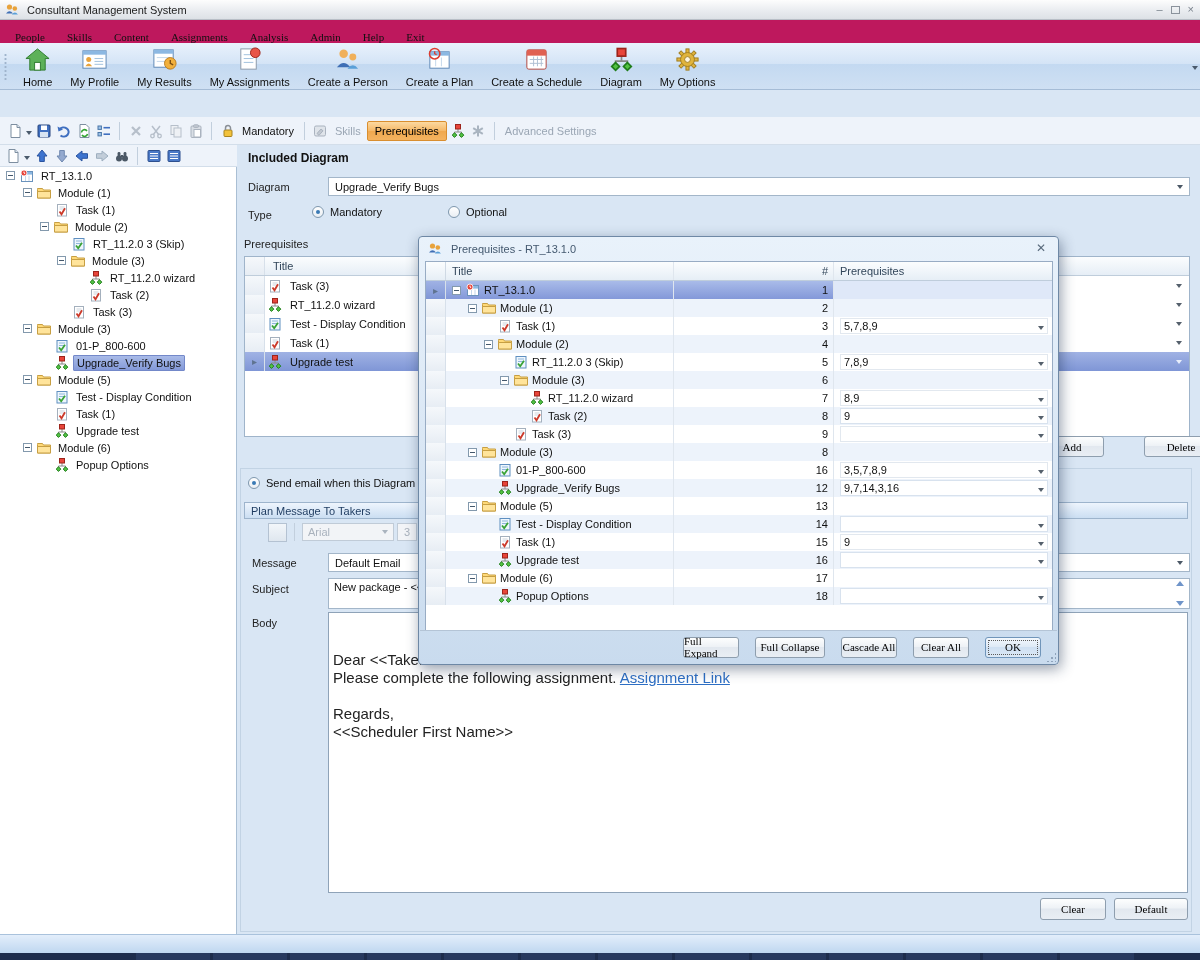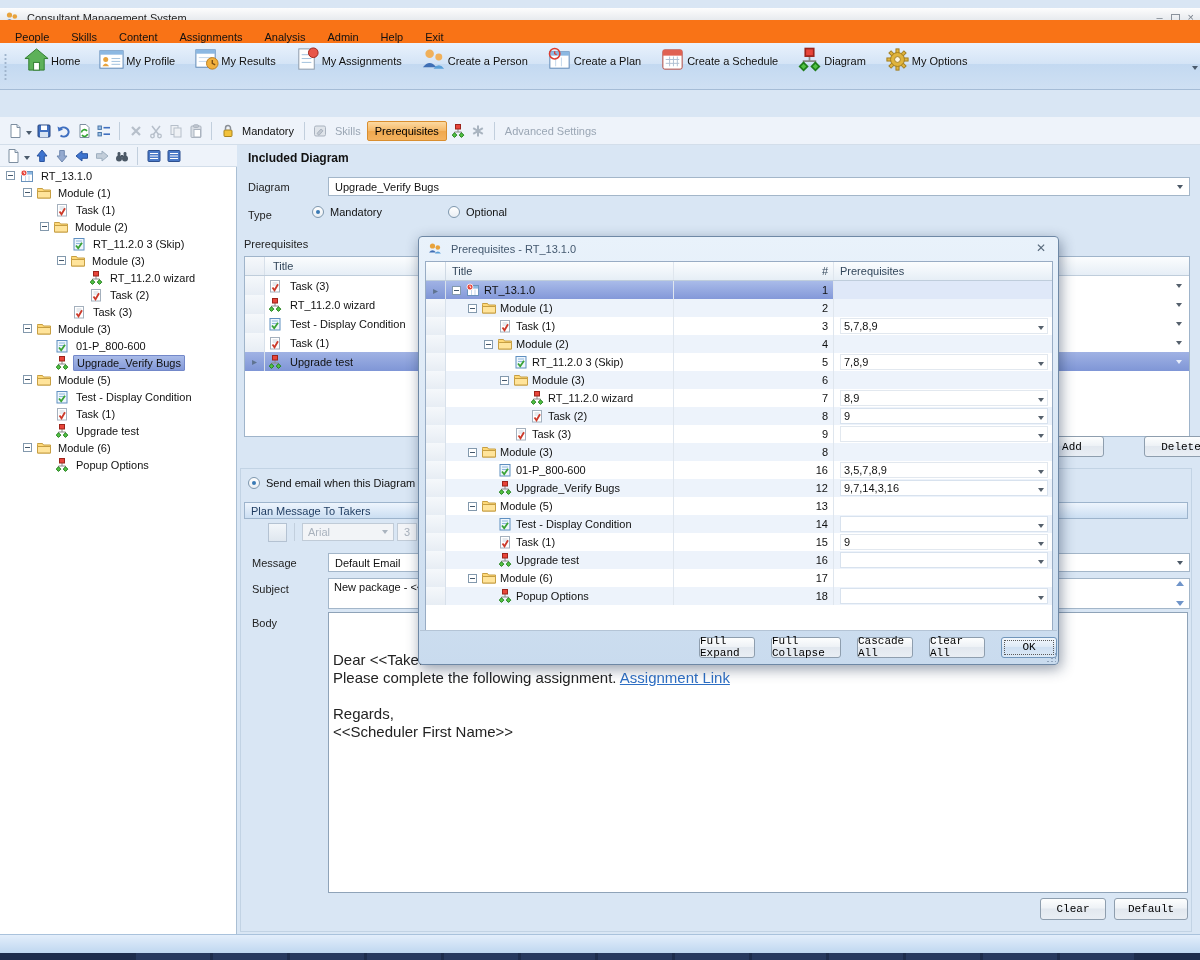--- a/index.html
+++ b/index.html
@@ -2,32 +2,32 @@
 <html><head>
 <meta charset="utf-8">
 <style>
   * { margin:0; padding:0; box-sizing:border-box; }
   html,body { width:1200px; height:960px; overflow:hidden; background:#c8d8ea; }
   #app { position:relative; width:1200px; height:960px; font-family:"Liberation Sans",sans-serif; font-size:11px; color:#111; background:#d9e6f4; overflow:hidden; }
   .abs { position:absolute; }
   .flex { display:flex; align-items:center; }
 
   
-  #titlebar { left:0; top:0; width:1200px; height:20px; background:linear-gradient(#fdfdfd,#e8ebef 60%,#dde1e6); border-bottom:1px solid #b8bec6; display:flex; align-items:center; padding-left:4px; gap:4px; color:#222;margin-top:8px; }
+  #titlebar { left:0; top:0; width:1200px; height:20px; background:linear-gradient(#fdfdfd,#e8ebef 60%,#dde1e6); border-bottom:1px solid #b8bec6; display:flex; align-items:center; padding-left:4px; gap:4px; color:#222; }
   .wincontrols { position:absolute; right:6px; top:3px; display:flex; gap:8px; color:#7a828c; font-size:11px; align-items:center; }
   .winbox { width:9px; height:8px; border:1px solid #8a929c; margin-top:2px; }
 
   
-  #menubar { left:0; top:20px; width:1200px; height:35px; background:#f97316; border-bottom:1px solid #d8dee5; display:flex; align-items:center; padding-left:4px; }
+  #menubar { left:0; top:20px; width:1200px; height:35px; background:#be185d; border-bottom:1px solid #d8dee5; display:flex; align-items:center; padding-left:4px;font-family:Liberation Serif, serif; }
   .menu-item { padding:4px 11px; cursor:default; }
 
   
   #maintoolbar { left:0; top:43px; width:1200px; height:47px; background:linear-gradient(#e9f2fc,#d4e4f6 45%,#c3d9f1 46%,#cfe0f3); border-bottom:1px solid #a5bcd6; display:flex; align-items:flex-start; padding-left:14px; }
   .grip { position:absolute; left:4px; top:10px; width:3px; height:28px; background-image:radial-gradient(circle,#9fb4cc 1px,transparent 1.2px); background-size:3px 4px; }
-  .tb-btn { display:flex; flex-direction:row; align-items:center; padding:3px 9px 2px; gap:1px; }
+  .tb-btn { display:flex; flex-direction:column; align-items:center; padding:3px 9px 2px; gap:1px; }
   .tb-btn svg { width:27px; height:27px; }
   .tb-label { font-size:11px; color:#10100f; white-space:nowrap; }
   .tb-overflow { position:absolute; right:2px; top:18px; color:#44566e; }
 
   
   #pagetitle { left:0; top:90px; width:1200px; height:27px; background:linear-gradient(#f4f7fb,#e4ecf5); display:flex; align-items:center; padding-left:8px; font-size:12px; font-weight:bold; color:#000; border-bottom:1px solid #dbe4ee; }
 
   
   #edittoolbar { left:0; top:117px; width:1200px; height:28px; background:#eef3fa; border-bottom:1px solid #d3deea; display:flex; align-items:center; padding-left:6px; gap:3px; }
   .mini { width:17px; height:17px; display:inline-flex; align-items:center; justify-content:center; }
@@ -60,21 +60,21 @@
   
   #bgtable { left:244px; top:256px; width:946px; height:181px; background:#fff; border:1px solid #9fb4ca; }
   .gridhead { height:19px; background:linear-gradient(#fbfdfe,#e6eef6); border-bottom:1px solid #bfcddb; display:flex; align-items:center; color:#32465a; }
   .selcol { width:20px; height:100%; border-right:1px solid #d7e0ea; background:linear-gradient(#f5f8fb,#e7edf4); flex:none; display:flex; align-items:center; justify-content:center; }
   .grow { height:19px; display:flex; align-items:center; }
   .grow .cell-title { flex:1; display:flex; align-items:center; gap:4px; padding-left:2px; }
   .grow.sel-row { background:linear-gradient(#a0b2e4,#7f96d6); }
   .chev { color:#5f7390; font-size:10px; }
   .ddzone { width:20px; display:flex; justify-content:center; flex:none; }
 
-  .btn { background:linear-gradient(#fdfefe,#eef2f6 45%,#e2e8ef 50%,#e9eef4); border:1px solid #8e9eae; border-radius:3px; font-size:11px; font-family:Liberation Mono, monospace; display:flex; align-items:center; justify-content:center; color:#000; }
+  .btn { background:linear-gradient(#fdfefe,#eef2f6 45%,#e2e8ef 50%,#e9eef4); border:1px solid #8e9eae; border-radius:3px; font-size:11px; font-family:Liberation Serif, serif; display:flex; align-items:center; justify-content:center; color:#000; }
 
   
   #emailgroup { left:240px; top:468px; width:952px; height:464px; border:1px solid #c2d3e4; background:#d9e6f4; }
   #emailtab { left:244px; top:502px; width:944px; height:17px; background:linear-gradient(#eef5fd,#cbdef2); border:1px solid #9db4cc; display:flex; align-items:center; padding-left:6px; color:#1c3least; color:#1d3a5f; }
   #emailtools { left:244px; top:519px; width:944px; height:26px; display:flex; align-items:center; padding-left:4px; gap:3px; }
   .press-box { width:19px; height:19px; border:1px solid #b4c2d2; background:linear-gradient(#f2f6fa,#dfe7ef); display:flex; align-items:center; justify-content:center; }
   .gcombo { background:#f2f4f7; border:1px solid #c0cbd7; color:#a9b2bd; height:18px; display:flex; align-items:center; justify-content:space-between; padding:0 5px; }
   .scrollbtns { position:absolute; right:2px; top:2px; bottom:2px; width:15px; display:flex; flex-direction:column; justify-content:space-between; align-items:center; }
   .tri-up { width:0; height:0; border-left:4px solid transparent; border-right:4px solid transparent; border-bottom:5px solid #6f94c9; }
   .tri-dn { width:0; height:0; border-left:4px solid transparent; border-right:4px solid transparent; border-top:5px solid #6f94c9; }
@@ -94,21 +94,21 @@
   .dcol-num { width:160px; flex:none; border-right:1px solid #dfe6ee; display:flex; align-items:center; justify-content:flex-end; padding-right:5px; }
   .dcol-pre { flex:1; display:flex; align-items:center; padding:0 4px 0 6px; justify-content:space-between; }
   .dlg-row { height:18px; display:flex; font-size:11px; }
   .dlg-row.stripe { background:#edf3fb; }
   .dlg-row .dcol-sel { background:linear-gradient(#f5f8fb,#e7edf4); border-right:1px solid #d7e0ea; }
   .dlg-row.dsel .dcol-title, .dlg-row.dsel .dcol-num { background:linear-gradient(#a9bbe9,#8398d9); }
   .dlg-row.dsel .dcol-pre { background:#dfe8f8; }
   .dtree { display:flex; align-items:center; white-space:nowrap; overflow:hidden; }
   .pre-cellbox { background:#fff; border:1px solid #e2e8ef; flex:1; height:16px; display:flex; align-items:center; justify-content:space-between; padding:0 3px; }
   .dlg-row.stripe .pre-cellbox { border-color:#d8e2ee; }
-  #dlg-footer { position:absolute; left:1px; right:1px; bottom:1px; height:33px; border-top:1px solid #b4c4d6; display:flex; align-items:center; justify-content:flex-end; gap:16px; }
+  #dlg-footer { position:absolute; left:1px; right:1px; bottom:1px; height:33px; border-top:1px solid #b4c4d6; display:flex; align-items:center; justify-content:flex-end; gap:16px; padding-right:16px; }
   .dlg-btn { width:56px; height:21px; }
   .dlg-btn.wide { width:70px; }
   .dlg-btn.okfocus { border:1px solid #7095ba; outline:1px dotted #5a5a5a; outline-offset:-4px; background:linear-gradient(#f3f8fd,#dfeaf6 45%,#cfe0f2 50%,#dce9f6); }
   #dlg-grip { position:absolute; right:2px; bottom:2px; width:10px; height:10px; background-image:radial-gradient(circle,#8fa3bb 1px,transparent 1.2px); background-size:4px 4px; clip-path:polygon(100% 0,100% 100%,0 100%); }
 
   
   #statusbar { left:0; top:934px; width:1200px; height:19px; background:linear-gradient(#e3eefb,#bfd7f0); border-top:1px solid #a9c2dc; }
   #darkstrip { left:0; top:953px; width:1200px; height:7px; background:#1d2c4c; display:flex; gap:3px; padding-left:136px; }
   .slot { width:74px; height:100%; background:#27395f; }
 </style>

